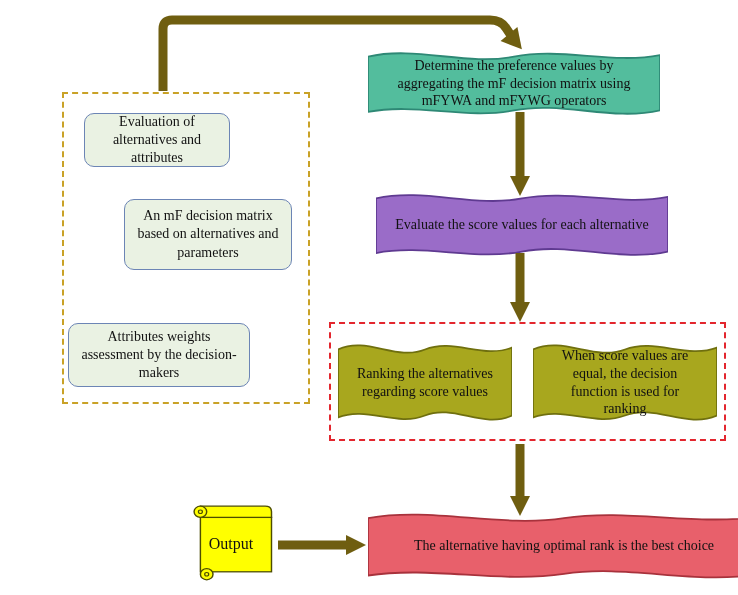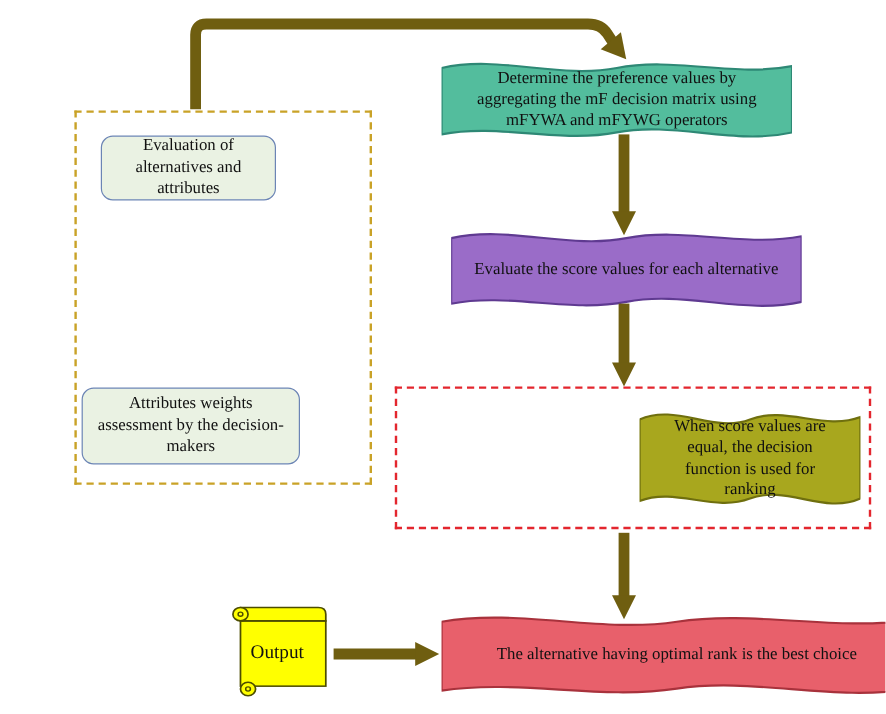--- a/index.html
+++ b/index.html
@@ -40,38 +40,47 @@
 <body>
 
 <div class="canvas">
 
   <div class="dashed-box dashed-olive" style="left:62px;top:92px;width:248px;height:312px;"></div>
   <div class="dashed-box dashed-red" style="left:329px;top:322px;width:397px;height:119px;"></div>
 
   <div class="green-box" style="left:84px;top:113px;width:146px;height:54px;">
     <span>Evaluation of alternatives and attributes</span>
   </div>
+  <div class="green-box" style="left:124px;top:199px;width:168px;height:71px;">
+    <span>An mF decision matrix based on alternatives and parameters</span>
+  </div>
   <div class="green-box" style="left:68px;top:323px;width:182px;height:64px;">
     <span>Attributes weights assessment by the decision-makers</span>
   </div>
 
   <div class="node" style="left:368px;top:44px;width:292px;height:79px;">
     <svg class="wave teal" viewBox="0 0 200 100" preserveAspectRatio="none">
       <path vector-effect="non-scaling-stroke" d="M0,16 C33,2 67,28 100,16 C133,4 167,26 200,14 L200,84 C167,98 133,72 100,84 C67,96 33,74 0,86 Z"></path>
     </svg>
     <div class="label">Determine the preference values by aggregating the mF decision matrix using mFYWA and mFYWG operators</div>
   </div>
 
   <div class="node" style="left:376px;top:186px;width:292px;height:78px;">
     <svg class="wave purple" viewBox="0 0 200 100" preserveAspectRatio="none">
       <path vector-effect="non-scaling-stroke" d="M0,16 C33,2 67,28 100,16 C133,4 167,26 200,14 L200,84 C167,98 133,72 100,84 C67,96 33,74 0,86 Z"></path>
     </svg>
     <div class="label">Evaluate the score values for each alternative</div>
   </div>
 
+  <div class="node" style="left:338px;top:334px;width:174px;height:97px;">
+    <svg class="wave olive" viewBox="0 0 200 100" preserveAspectRatio="none">
+      <path vector-effect="non-scaling-stroke" d="M0,16 C33,2 67,28 100,16 C133,4 167,26 200,14 L200,84 C167,98 133,72 100,84 C67,96 33,74 0,86 Z"></path>
+    </svg>
+    <div class="label olive-label">Ranking the alternatives regarding score values</div>
+  </div>
 
   <div class="node" style="left:533px;top:334px;width:184px;height:97px;">
     <svg class="wave olive" viewBox="0 0 200 100" preserveAspectRatio="none">
       <path vector-effect="non-scaling-stroke" d="M0,16 C33,2 67,28 100,16 C133,4 167,26 200,14 L200,84 C167,98 133,72 100,84 C67,96 33,74 0,86 Z"></path>
     </svg>
     <div class="label olive-label">When score values are equal, the decision function is used for ranking</div>
   </div>
 
   <div class="node" style="left:368px;top:505px;width:392px;height:82px;">
     <svg class="wave red" viewBox="0 0 200 100" preserveAspectRatio="none">

